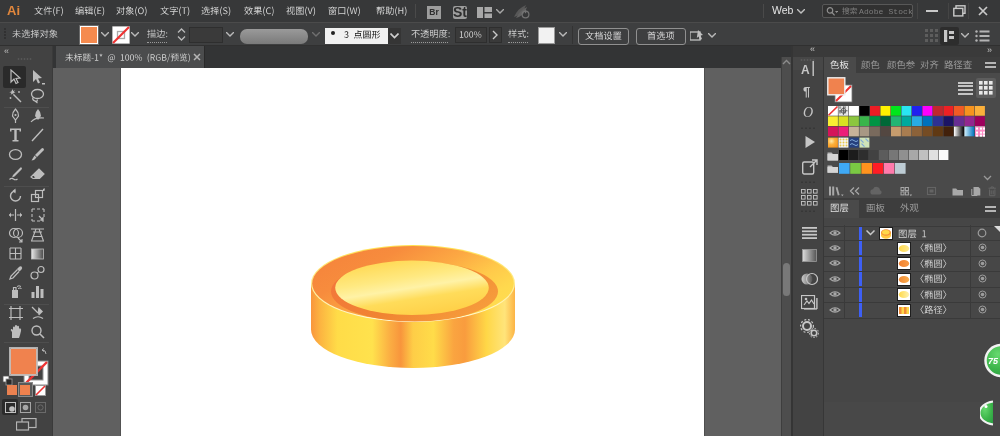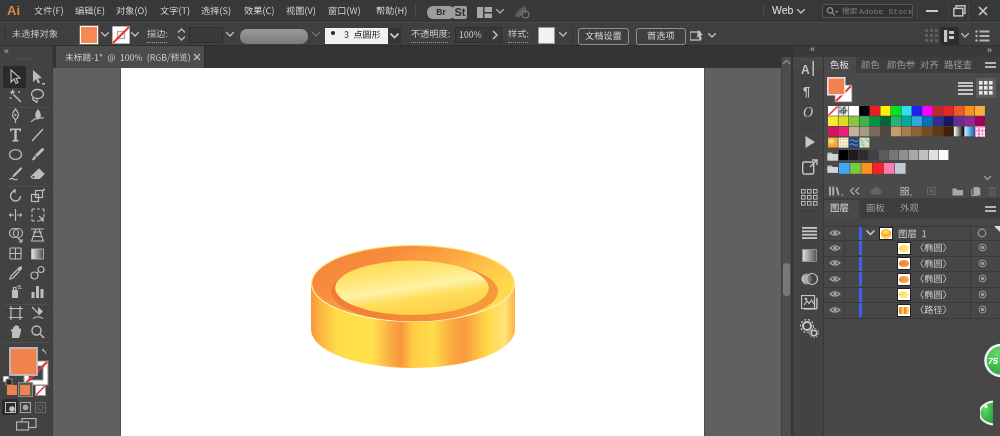--- a/index.html
+++ b/index.html
@@ -28,22 +28,22 @@
 <svg style="position:absolute;left:286.0px;top:6.2px;overflow:visible" width="32" height="11" viewBox="0 -8.10 32 11">
     <path d="M4.1 -7.3V-2.4H4.8V-6.7H7.7V-2.4H8.3V-7.3ZM1.4 -7.4C1.7 -7.0 2.1 -6.5 2.3 -6.2L2.8 -6.6C2.7 -6.9 2.3 -7.4 1.9 -7.7ZM5.9 -6.0V-4.2C5.9 -2.7 5.6 -1.0 3.3 0.2C3.4 0.3 3.6 0.6 3.7 0.7C5.1 0.0 5.8 -1.0 6.2 -2.0V-0.2C6.2 0.4 6.4 0.6 7.0 0.6H7.9C8.7 0.6 8.8 0.2 8.9 -1.2C8.7 -1.3 8.5 -1.4 8.3 -1.5C8.3 -0.2 8.2 0.1 7.9 0.1H7.1C6.9 0.1 6.8 0.0 6.8 -0.3V-2.5H6.3C6.5 -3.1 6.5 -3.7 6.5 -4.2V-6.0ZM0.6 -6.1V-5.5H2.8C2.3 -4.3 1.3 -3.2 0.4 -2.5C0.5 -2.4 0.6 -2.1 0.7 -1.9C1.0 -2.1 1.4 -2.5 1.7 -2.9V0.7H2.4V-3.2C2.7 -2.8 3.1 -2.3 3.3 -2.0L3.7 -2.6C3.6 -2.8 2.9 -3.5 2.6 -3.9C3.0 -4.5 3.4 -5.2 3.7 -5.9L3.3 -6.2L3.2 -6.1Z M12.6 -2.6C13.4 -2.4 14.3 -2.1 14.8 -1.8L15.1 -2.3C14.6 -2.5 13.7 -2.8 12.9 -3.0ZM11.7 -1.4C13.0 -1.2 14.6 -0.9 15.5 -0.6L15.8 -1.1C14.9 -1.4 13.3 -1.7 12.1 -1.9ZM10.0 -7.3V0.7H10.6V0.3H16.9V0.7H17.6V-7.3ZM10.6 -0.3V-6.7H16.9V-0.3ZM13.0 -6.5C12.5 -5.8 11.8 -5.0 11.0 -4.6C11.1 -4.5 11.4 -4.3 11.5 -4.2C11.7 -4.3 12.0 -4.6 12.3 -4.8C12.6 -4.5 12.9 -4.2 13.3 -4.0C12.5 -3.6 11.6 -3.3 10.8 -3.2C10.9 -3.1 11.1 -2.8 11.1 -2.6C12.0 -2.8 13.0 -3.2 13.9 -3.6C14.6 -3.2 15.5 -2.9 16.4 -2.7C16.5 -2.9 16.6 -3.1 16.8 -3.2C16.0 -3.4 15.2 -3.6 14.4 -4.0C15.1 -4.4 15.7 -4.9 16.1 -5.6L15.7 -5.8L15.6 -5.8H13.2C13.3 -6.0 13.5 -6.1 13.6 -6.3ZM12.7 -5.2 12.7 -5.2H15.1C14.8 -4.9 14.4 -4.6 13.9 -4.3C13.4 -4.5 13.0 -4.8 12.7 -5.2Z M20.6 1.8 21.1 1.6C20.3 0.3 19.9 -1.3 19.9 -2.9C19.9 -4.4 20.3 -6.0 21.1 -7.3L20.6 -7.5C19.8 -6.1 19.2 -4.7 19.2 -2.9C19.2 -1.0 19.8 0.4 20.6 1.8Z M23.7 0.0H24.7L26.8 -6.7H25.9L24.8 -3.1C24.6 -2.3 24.5 -1.7 24.2 -0.9H24.2C23.9 -1.7 23.7 -2.3 23.5 -3.1L22.4 -6.7H21.5Z M27.7 1.8C28.6 0.4 29.1 -1.0 29.1 -2.9C29.1 -4.7 28.6 -6.1 27.7 -7.5L27.2 -7.3C28.0 -6.0 28.4 -4.4 28.4 -2.9C28.4 -1.3 28.0 0.3 27.2 1.6Z" fill="#d9d9d9"></path>
   </svg>
 <svg style="position:absolute;left:328.0px;top:6.2px;overflow:visible" width="35" height="11" viewBox="0 -8.10 35 11">
     <path d="M3.9 -5.1C3.8 -4.8 3.7 -4.4 3.5 -4.1H1.2V0.7H1.9V0.4H7.4V0.7H8.0V-4.1H4.2C4.4 -4.4 4.5 -4.6 4.7 -4.9ZM1.9 -0.2V-3.6H7.4V-0.2ZM2.5 -2.6 3.2 -2.3C2.9 -2.1 2.6 -1.9 2.2 -1.7C2.3 -1.6 2.5 -1.5 2.5 -1.3C3.0 -1.6 3.3 -1.8 3.7 -2.0C4.0 -1.9 4.4 -1.7 4.7 -1.5C4.1 -1.1 3.4 -0.8 2.7 -0.6C2.8 -0.5 2.9 -0.3 3.0 -0.2C3.7 -0.4 4.5 -0.7 5.2 -1.2C5.6 -1.0 6.0 -0.7 6.3 -0.5L6.6 -0.9C6.4 -1.1 6.0 -1.3 5.6 -1.6C6.0 -1.9 6.3 -2.4 6.5 -2.8L6.2 -3.0L6.1 -3.0H4.7L4.9 -3.3L4.4 -3.4C4.2 -3.1 4.0 -2.9 3.6 -2.6C3.3 -2.7 3.1 -2.8 2.8 -2.9ZM5.8 -2.6C5.6 -2.3 5.4 -2.1 5.1 -1.8C4.8 -2.0 4.4 -2.2 4.1 -2.4L4.3 -2.6ZM0.7 -7.0V-5.6H1.3V-6.5H3.2C2.9 -5.6 2.3 -5.1 0.5 -4.9C0.7 -4.8 0.8 -4.5 0.9 -4.3C2.9 -4.7 3.6 -5.3 3.9 -6.5H5.1V-5.5C5.1 -4.9 5.3 -4.7 6.0 -4.7C6.2 -4.7 7.1 -4.7 7.3 -4.7C7.8 -4.7 8.0 -4.9 8.1 -5.6H8.6V-7.0H4.9V-7.7H4.2V-7.0ZM8.0 -5.8C7.8 -5.8 7.6 -5.9 7.5 -5.9C7.5 -5.3 7.5 -5.3 7.2 -5.3C7.0 -5.3 6.3 -5.3 6.1 -5.3C5.8 -5.3 5.8 -5.3 5.8 -5.5V-6.5H8.0Z M10.4 -6.8V0.5H11.1V-0.3H16.5V0.5H17.3V-6.8ZM11.1 -1.0V-6.1H16.5V-1.0Z M20.6 1.8 21.1 1.6C20.3 0.3 19.9 -1.3 19.9 -2.9C19.9 -4.4 20.3 -6.0 21.1 -7.3L20.6 -7.5C19.8 -6.1 19.2 -4.7 19.2 -2.9C19.2 -1.0 19.8 0.4 20.6 1.8Z M23.2 0.0H24.2L25.2 -4.1C25.3 -4.6 25.4 -5.1 25.5 -5.6H25.6C25.7 -5.1 25.8 -4.6 25.9 -4.1L26.9 0.0H27.9L29.3 -6.7H28.5L27.8 -3.1C27.7 -2.3 27.6 -1.6 27.4 -0.9H27.4C27.2 -1.6 27.1 -2.4 26.9 -3.1L26.0 -6.7H25.2L24.3 -3.1C24.1 -2.3 23.9 -1.6 23.8 -0.9H23.7C23.6 -1.6 23.5 -2.3 23.3 -3.1L22.6 -6.7H21.7Z M30.5 1.8C31.3 0.4 31.9 -1.0 31.9 -2.9C31.9 -4.7 31.3 -6.1 30.5 -7.5L30.0 -7.3C30.8 -6.0 31.2 -4.4 31.2 -2.9C31.2 -1.3 30.8 0.3 30.0 1.6Z" fill="#d9d9d9"></path>
   </svg>
 <svg style="position:absolute;left:376.0px;top:6.2px;overflow:visible" width="33" height="11" viewBox="0 -8.10 33 11">
     <path d="M2.5 -7.7V-7.0H0.6V-6.4H2.5V-5.8H0.8V-5.2H2.5V-5.0C2.5 -4.9 2.5 -4.7 2.4 -4.5H0.5V-3.9H2.2C1.9 -3.5 1.4 -3.1 0.6 -2.9C0.8 -2.7 1.0 -2.5 1.1 -2.4C2.1 -2.8 2.7 -3.4 3.0 -3.9H5.0V-4.5H3.2C3.2 -4.7 3.2 -4.9 3.2 -5.0V-5.2H4.7V-5.8H3.2V-6.4H4.9V-7.0H3.2V-7.7ZM5.4 -7.3V-2.8H6.0V-6.7H7.6C7.4 -6.3 7.1 -5.9 6.8 -5.5C7.6 -5.0 7.9 -4.6 7.9 -4.3C7.9 -4.1 7.8 -4.0 7.6 -3.9C7.5 -3.9 7.4 -3.8 7.2 -3.8C7.0 -3.8 6.7 -3.8 6.3 -3.8C6.4 -3.7 6.5 -3.4 6.5 -3.3C6.8 -3.2 7.2 -3.2 7.5 -3.3C7.7 -3.3 7.9 -3.3 8.1 -3.4C8.4 -3.6 8.6 -3.8 8.5 -4.2C8.5 -4.7 8.3 -5.1 7.5 -5.6C7.9 -6.0 8.3 -6.6 8.6 -7.1L8.2 -7.4L8.0 -7.3ZM1.4 -2.4V0.2H2.1V-1.8H4.2V0.7H4.9V-1.8H7.3V-0.5C7.3 -0.4 7.2 -0.4 7.1 -0.4C6.9 -0.4 6.4 -0.4 5.8 -0.4C5.9 -0.2 6.0 0.0 6.0 0.2C6.8 0.2 7.3 0.2 7.6 0.1C7.9 0.0 8.0 -0.2 8.0 -0.5V-2.4H4.9V-3.1H4.2V-2.4Z M15.0 -7.7C15.0 -7.0 15.0 -6.3 15.0 -5.6H13.5V-5.0H15.0C14.8 -2.8 14.4 -0.9 12.6 0.2C12.8 0.4 13.0 0.6 13.1 0.8C15.0 -0.5 15.5 -2.6 15.6 -5.0H17.1C17.0 -1.6 16.9 -0.4 16.7 -0.1C16.6 0.0 16.5 0.0 16.3 0.0C16.1 0.0 15.6 0.0 15.1 -0.0C15.2 0.2 15.3 0.5 15.3 0.7C15.8 0.7 16.3 0.7 16.6 0.7C16.9 0.6 17.1 0.6 17.3 0.3C17.6 -0.1 17.7 -1.4 17.7 -5.3C17.7 -5.4 17.7 -5.6 17.7 -5.6H15.7C15.7 -6.3 15.7 -7.0 15.7 -7.7ZM9.5 -0.9 9.6 -0.2C10.7 -0.4 12.3 -0.8 13.7 -1.1L13.7 -1.7L13.2 -1.6V-7.3H10.2V-1.0ZM10.8 -1.1V-2.7H12.5V-1.5ZM10.8 -4.7H12.5V-3.3H10.8ZM10.8 -5.3V-6.7H12.5V-5.3Z M20.6 1.8 21.1 1.6C20.3 0.3 19.9 -1.3 19.9 -2.9C19.9 -4.4 20.3 -6.0 21.1 -7.3L20.6 -7.5C19.8 -6.1 19.2 -4.7 19.2 -2.9C19.2 -1.0 19.8 0.4 20.6 1.8Z M22.4 0.0H23.3V-3.2H26.4V0.0H27.3V-6.7H26.4V-3.9H23.3V-6.7H22.4Z M29.1 1.8C30.0 0.4 30.5 -1.0 30.5 -2.9C30.5 -4.7 30.0 -6.1 29.1 -7.5L28.6 -7.3C29.4 -6.0 29.8 -4.4 29.8 -2.9C29.8 -1.3 29.4 0.3 28.6 1.6Z" fill="#d9d9d9"></path>
   </svg>
 <div class="a" style="left:415px;top:4px;width:1px;height:14px;background:#4a4a4a"></div>
-<div class="a" style="left:427px;top:6px;width:28px;height:13px;background:#9d9d9d;border-radius:6px;color:#2e2e2e;font-size:8.5px;font-weight:bold;text-align:center;line-height:13px">Br</div>
-<div class="a" style="left:453px;top:6px;width:14px;height:13px;background:#9d9d9d;border-radius:2px;color:#2e2e2e;font-size:11px;font-weight:bold;text-align:center;line-height:13px">St</div>
+<div class="a" style="left:427px;top:6px;width:14px;height:13px;background:#9d9d9d;border-radius:0;color:#2e2e2e;font-size:8.5px;font-weight:bold;text-align:center;line-height:13px">Br</div>
+<div class="a" style="left:453px;top:6px;width:14px;height:13px;background:#9d9d9d;border-radius:2px;color:#2e2e2e;font-size:14px;font-weight:bold;text-align:center;line-height:13px">St</div>
 <svg class="a" style="left:477px;top:7px" width="15" height="11">
     <rect x="0" y="0" width="6" height="11" fill="#a8a8a8"></rect>
     <rect x="7.5" y="0" width="7.5" height="5" fill="#a8a8a8"></rect>
     <rect x="7.5" y="6.5" width="7.5" height="4.5" fill="#a8a8a8"></rect>
   </svg>
 <svg class="a" style="left:496px;top:9px" width="8" height="5">
     <path d="M0 0 L4 4 L8 0" stroke="#a8a8a8" stroke-width="1.4" fill="none"></path>
   </svg>
 <svg class="a" style="left:513px;top:4px" width="17" height="15">
     <path d="M1 13 Q5 4 13 1 Q10 9 4 12 Z" fill="#585858"></path>

